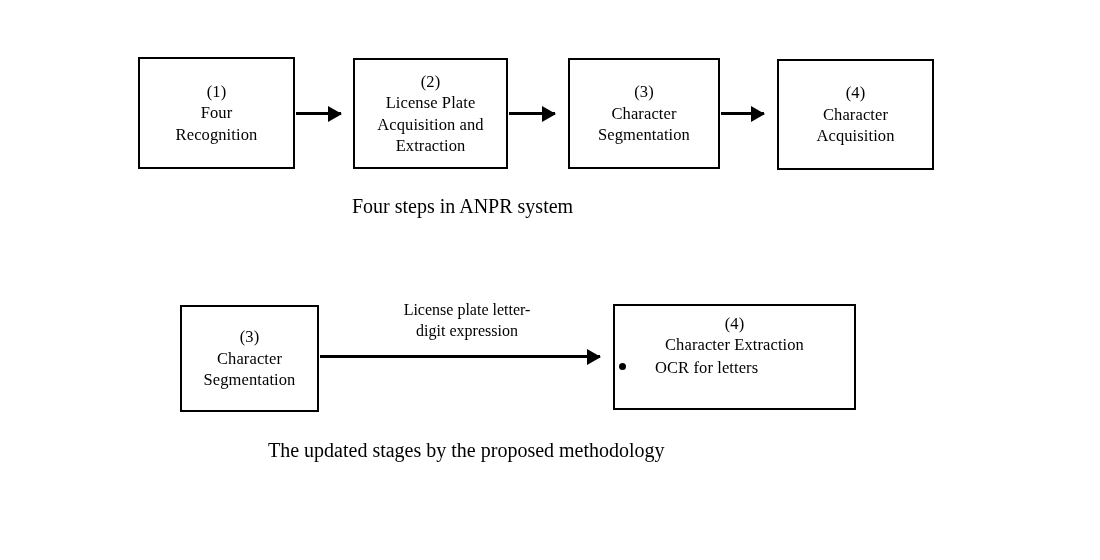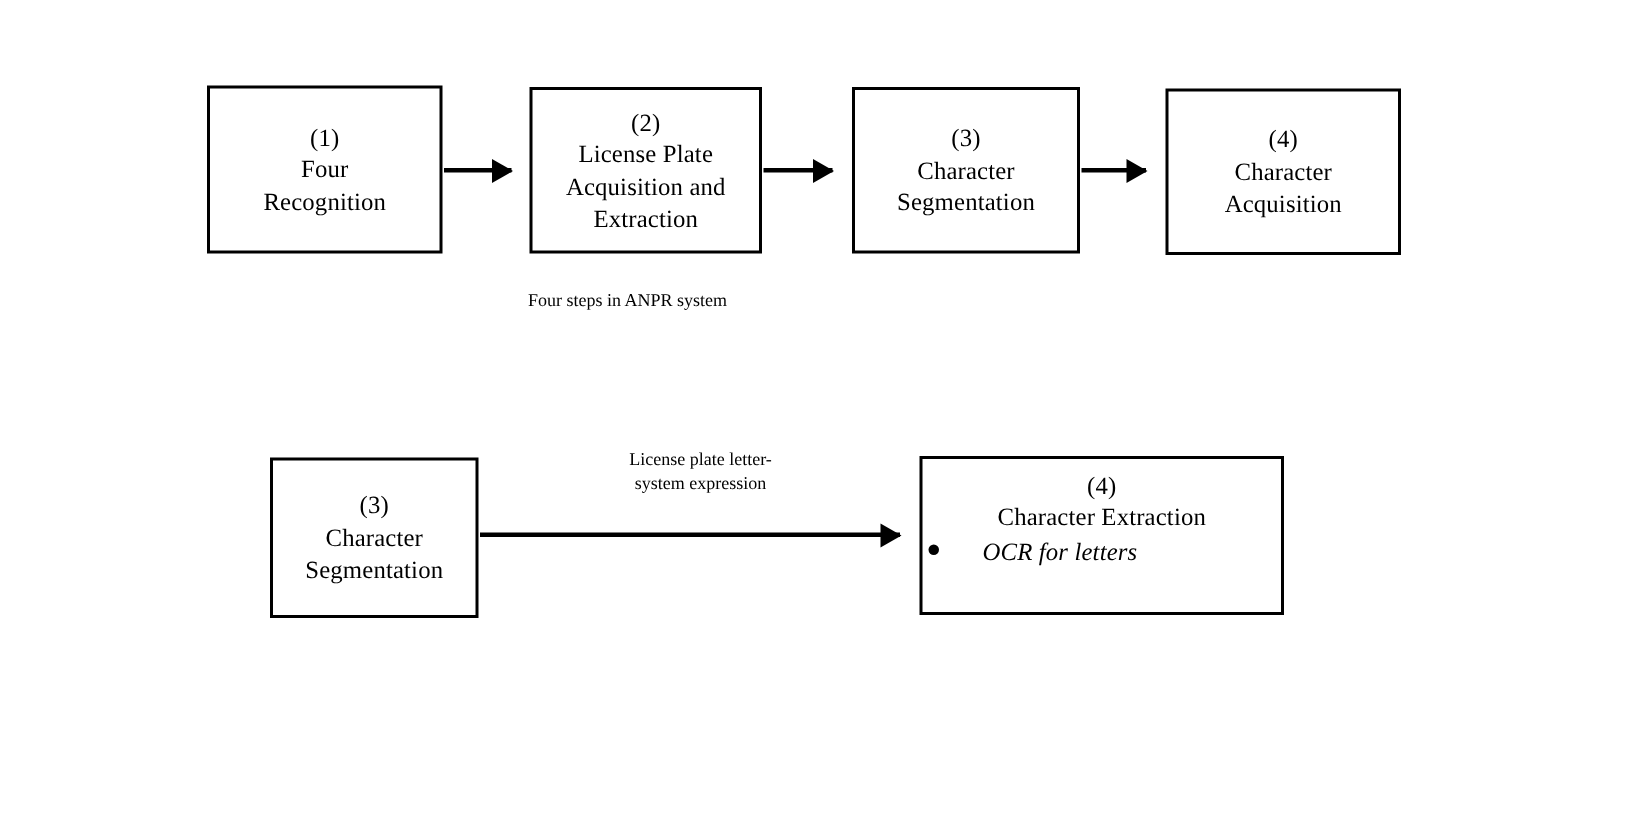--- a/index.html
+++ b/index.html
@@ -87,21 +87,20 @@
     white-space: nowrap;
   }
   .bullets {
     margin: 0;
     padding: 0;
     list-style: none;
     width: 100%;
     box-sizing: border-box;
     padding-left: 4px;
     margin-top: 1px;
-    font-style: italic;
   }
   .bullets li {
     display: flex;
     align-items: baseline;
     white-space: nowrap;
     line-height: 1.34;
   }
   .bullet-dot {
     display: inline-block;
     width: 7px;
@@ -110,35 +109,35 @@
     background: #000000;
     margin-right: 29px;
     flex: 0 0 auto;
     position: relative;
     top: -3px;
   }
 
   
   .caption {
     position: absolute;
-    font-size: 12px;
+    font-size: 20px;
     white-space: nowrap;
     line-height: 1.3;
     text-align: right;
   }
   #caption-top    { left: 352px; top: 193px; }
   #caption-bottom { left: 268px; top: 437px; }
 
   #edge-label {
     position: absolute;
     left: 371px;
     top: 299px;
     width: 192px;
     text-align: center;
-    font-size: 12px;
+    font-size: 16px;
     line-height: 1.32;
   }
   #edge-label .ln { display: block; white-space: nowrap; }
 </style>
 </head>
 <body>
 
 <div class="canvas">
 
   <div class="node" id="box-1">
@@ -175,30 +174,31 @@
   <div class="caption" id="caption-top">Four steps in ANPR system</div>
 
   <div class="node" id="box-seg">
     <span class="ln">(3)</span>
     <span class="ln">Character</span>
     <span class="ln">Segmentation</span>
   </div>
 
   <div id="edge-label">
     <span class="ln">License plate letter-</span>
-    <span class="ln">system expression</span>
+    <span class="ln">digit expression</span>
   </div>
 
   <div class="arrow" id="arrow-seg-rec"></div>
 
   <div class="node" id="box-rec">
     <span class="rec-title">(4)</span>
     <span class="rec-title">Character Extraction</span>
     <ul class="bullets">
       <li>
         <span class="bullet-dot"></span>
         <span>OCR for letters</span>
       </li>
     </ul>
   </div>
 
+  <div class="caption" id="caption-bottom">The updated stages by the proposed methodology</div>
 
 </div>
 
 </body></html>

